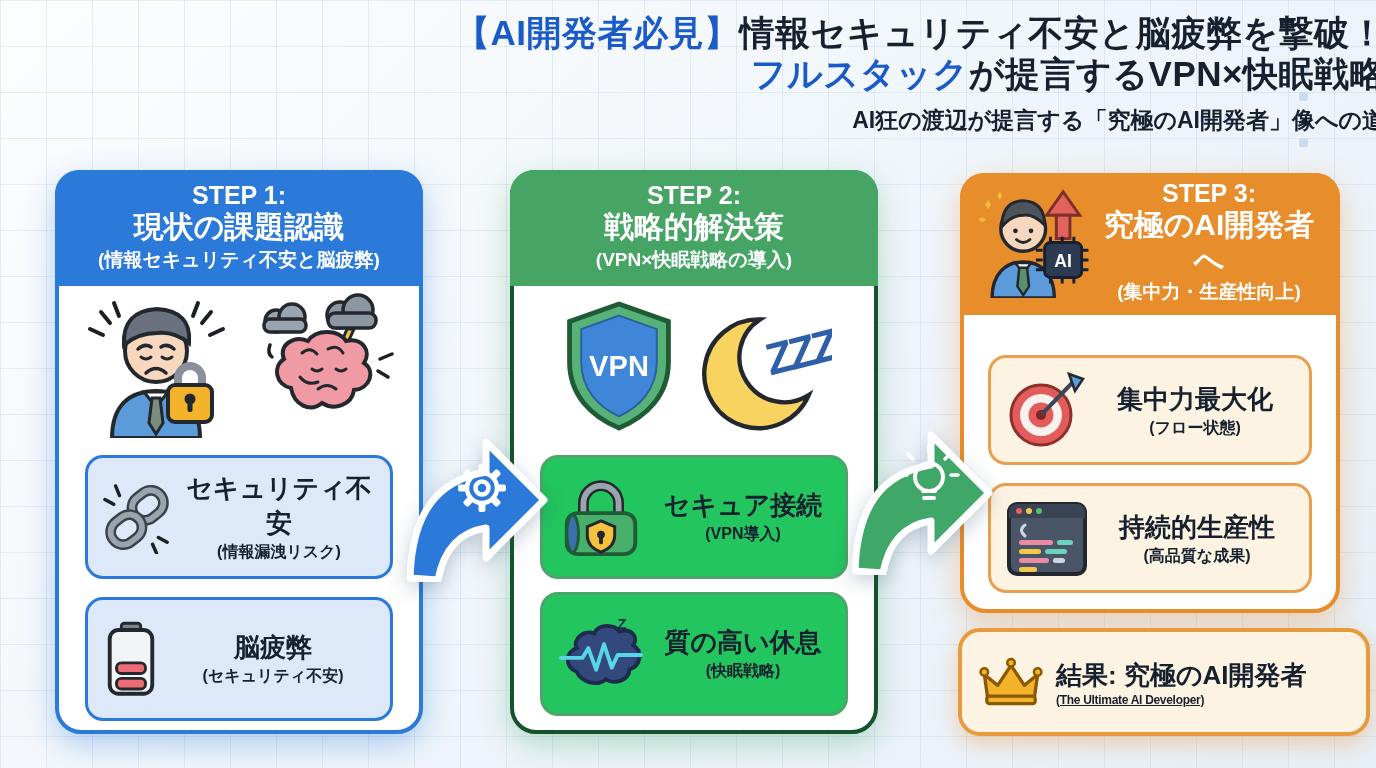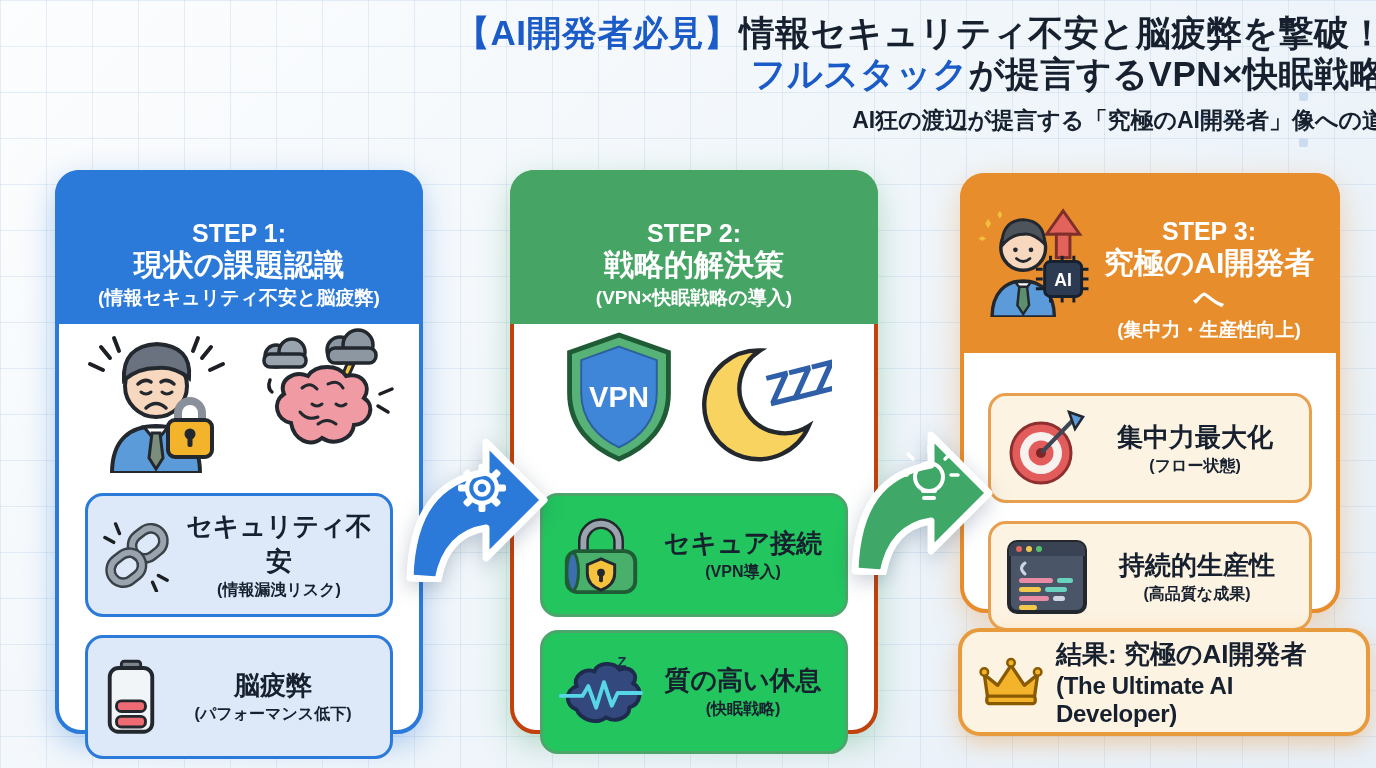--- a/index.html
+++ b/index.html
@@ -20,37 +20,37 @@
 
   
   .title-wrap{position:absolute;top:12px;left:9px;width:100%;text-align:right;z-index:2;}
   .title-line{font-size:35px;font-weight:800;line-height:1.18;letter-spacing:.5px;}
   .title-accent{color:#1a5bc8;}
   .subtitle{margin-top:10px;font-size:23px;font-weight:700;}
 
   
   .card{position:absolute;background:#fff;border-radius:26px;z-index:1;}
   .card-step1{left:55px;top:170px;width:360px;height:556px;border:4px solid #2b79d9;box-shadow:0 10px 30px rgba(43,121,217,.35);}
-  .card-step2{left:510px;top:170px;width:360px;height:556px;border:4px solid #c2410c;box-shadow:0 10px 30px rgba(70,165,101,.35);}
+  .card-step2{left:510px;top:170px;width:360px;height:556px;border:4px solid #14532d;box-shadow:0 10px 30px rgba(70,165,101,.35);}
   .card-step3{left:960px;top:173px;width:372px;height:432px;border:4px solid #e88d2c;box-shadow:0 10px 30px rgba(232,141,44,.35);}
 
   .card-header{
     margin:-4px -4px 0;border-radius:24px 24px 0 0;color:#fff;text-align:center;
     padding:11px 8px 13px;
   }
   .card-step1 .card-header{background:#2b79d9;}
   .card-step2 .card-header{background:#46a565;}
   .card-step3 .card-header{background:#e88d2c;display:flex;align-items:center;padding:6px 12px 10px;}
 
-  .step-label{font-size:25px;font-weight:800;margin-top:38px;}
+  .step-label{font-size:25px;font-weight:800;}
   .card-title{font-size:30px;font-weight:800;line-height:1.15;}
   .card-subtitle{font-size:19px;font-weight:700;margin-top:2px;}
   .hdr-text{flex:1;text-align:center;}
 
-  .icon-row{display:flex;justify-content:center;gap:14px;height:152px;margin-top:4px;}
+  .icon-row{display:flex;justify-content:center;align-items:center;gap:14px;height:152px;margin-top:4px;}
 
   .item-box{
     display:flex;align-items:center;gap:10px;border-radius:18px;padding:0 14px;
   }
   .card-step1 .item-box{margin:13px 26px 18px;height:118px;background:#dde9f8;border:3px solid #2b79d9;}
   .card-step2 .item-box{margin:13px 26px 0;height:118px;background:#22c55e;border:3px solid #4aa66a;}
   .card-step3 .item-box{margin:0 24px;height:104px;background:#fdf3e2;border:3px solid #e9a04e;}
   .card-step3 .item-box.first{margin-top:40px;margin-bottom:18px;}
   .item-text{flex:1;text-align:center;}
   .item-title{font-size:26px;font-weight:800;}
@@ -58,21 +58,21 @@
 
   
   .result-box{
     position:absolute;left:958px;top:628px;width:376px;height:100px;z-index:1;
     background:#fdf3e2;border:4px solid #e89b3c;border-radius:22px;
     box-shadow:0 8px 22px rgba(232,141,44,.35);
     display:flex;align-items:center;gap:10px;padding:0 14px;
   }
   .result-text{flex:1;text-align:left;}
   .result-title{font-size:26px;font-weight:800;}
-  .result-subtitle{font-size:24px;font-weight:800;letter-spacing:-.3px;}
+  .result-subtitle{font-size:12px;font-weight:800;letter-spacing:-.3px;text-decoration:underline;}
 
   
   .arrow{position:absolute;z-index:5;filter:drop-shadow(0 6px 10px rgba(30,60,90,.25));}
   .arrow1{left:398px;top:392px;}
   .arrow2{left:843px;top:385px;}
 
   svg{display:block;}
 </style>
 </head>
 <body>
@@ -159,21 +159,21 @@
     <span>
       <svg width="58" height="80" viewBox="0 0 60 82">
         <rect x="20" y="4" width="20" height="9" rx="3" fill="#7b838c" stroke="#23272e" stroke-width="3"></rect>
         <rect x="8" y="11" width="44" height="66" rx="9" fill="#f2f5f7" stroke="#23272e" stroke-width="4"></rect>
         <rect x="15" y="45" width="30" height="11" rx="5" fill="#ee6b74" stroke="#23272e" stroke-width="3"></rect>
         <rect x="15" y="61" width="30" height="11" rx="5" fill="#ee6b74" stroke="#23272e" stroke-width="3"></rect>
       </svg>
     </span>
     <div class="item-text">
       <div class="item-title">脳疲弊</div>
-      <div class="item-subtitle">(パフォーマンス低下)</div>
+      <div class="item-subtitle">(セキュリティ不安)</div>
     </div>
   </div>
 </div>
 
 <div class="card card-step2">
   <div class="card-header">
     <div class="step-label">STEP 2:</div>
     <div class="card-title">戦略的解決策</div>
     <div class="card-subtitle">(VPN×快眠戦略の導入)</div>
   </div>

